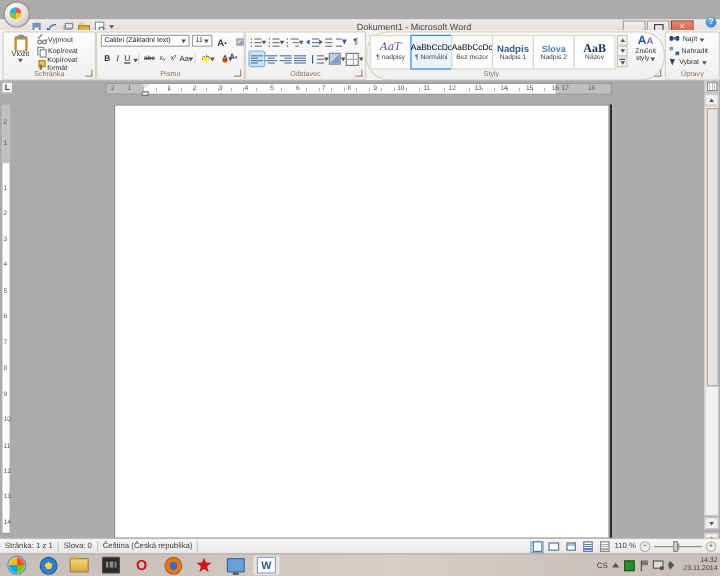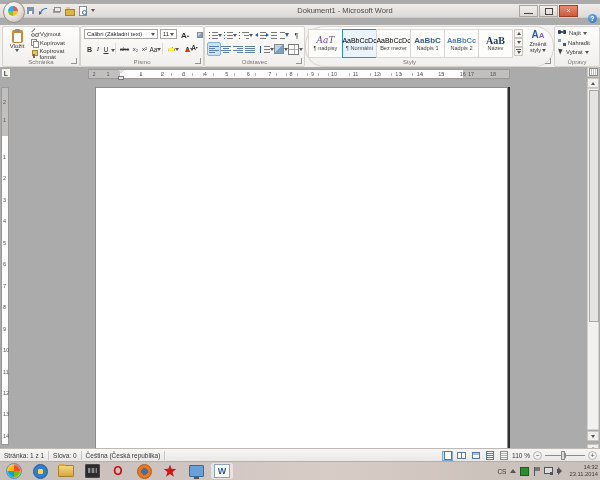--- a/index.html
+++ b/index.html
@@ -3,21 +3,21 @@
 <meta charset="utf-8">
 <style>
   html,body{margin:0;padding:0;background:#888;}
   .screen{position:relative;width:600px;height:480px;overflow:hidden;
     font-family:"Liberation Sans","DejaVu Sans",sans-serif;background:#ababab;
     -webkit-font-smoothing:antialiased;}
   .abs{position:absolute;}
   i{display:inline-block;font-style:normal;}
 
   
-  .titlebar{position:absolute;top:4px;left:0;right:0;height:13px;
+  .titlebar{position:absolute;top:16px;left:0;right:0;height:13px;
     background:linear-gradient(#efecea,#ddd9d6);border-bottom:1px solid #cfcac6;}
   .title-text{position:absolute;top:2px;left:0;right:0;text-align:center;
     font-size:7.5px;color:#4a4a4a;padding-left:90px;}
   .winbtns{position:absolute;top:1px;right:22px;display:flex;gap:1px;}
   .wbtn{width:17px;height:10px;background:linear-gradient(#f2f0ee,#dcd8d4);
     border:1px solid #a9a49f;font-size:7px;line-height:9px;text-align:center;color:#444;position:relative;}
   .wbtn.close{background:linear-gradient(#e98a70,#cf5a3e);border-color:#9c3f28;color:#fff;}
   .wbtn .bar{position:absolute;left:4px;right:4px;bottom:2px;height:1px;background:#444;}
   .wbtn .box{position:absolute;left:5px;top:2px;width:6px;height:5px;border:1px solid #444;}
   
@@ -438,25 +438,25 @@
       </div>
       <div class="sit sel" style="left:36px;">
         <div class="sp">AaBbCcDc</div>
         <div class="sn">¶ Normální</div>
       </div>
       <div class="sit" style="left:70px;">
         <div class="sp">AaBbCcDc</div>
         <div class="sn">Bez mezer</div>
       </div>
       <div class="sit" style="left:104px;">
-        <div class="sp h1">AaBbC</div>
+        <div class="sp h1">Nadpis</div>
         <div class="sn">Nadpis 1</div>
       </div>
       <div class="sit" style="left:138px;">
-        <div class="sp h2">AaBbCc</div>
+        <div class="sp h2">Slova</div>
         <div class="sn">Nadpis 2</div>
       </div>
       <div class="sit" style="left:172px;">
         <div class="sp tit">AaB</div>
         <div class="sn">Název</div>
       </div>
       <div class="scol">
         <div class="scb">
             <i class="tri-u"></i>
           </div>

